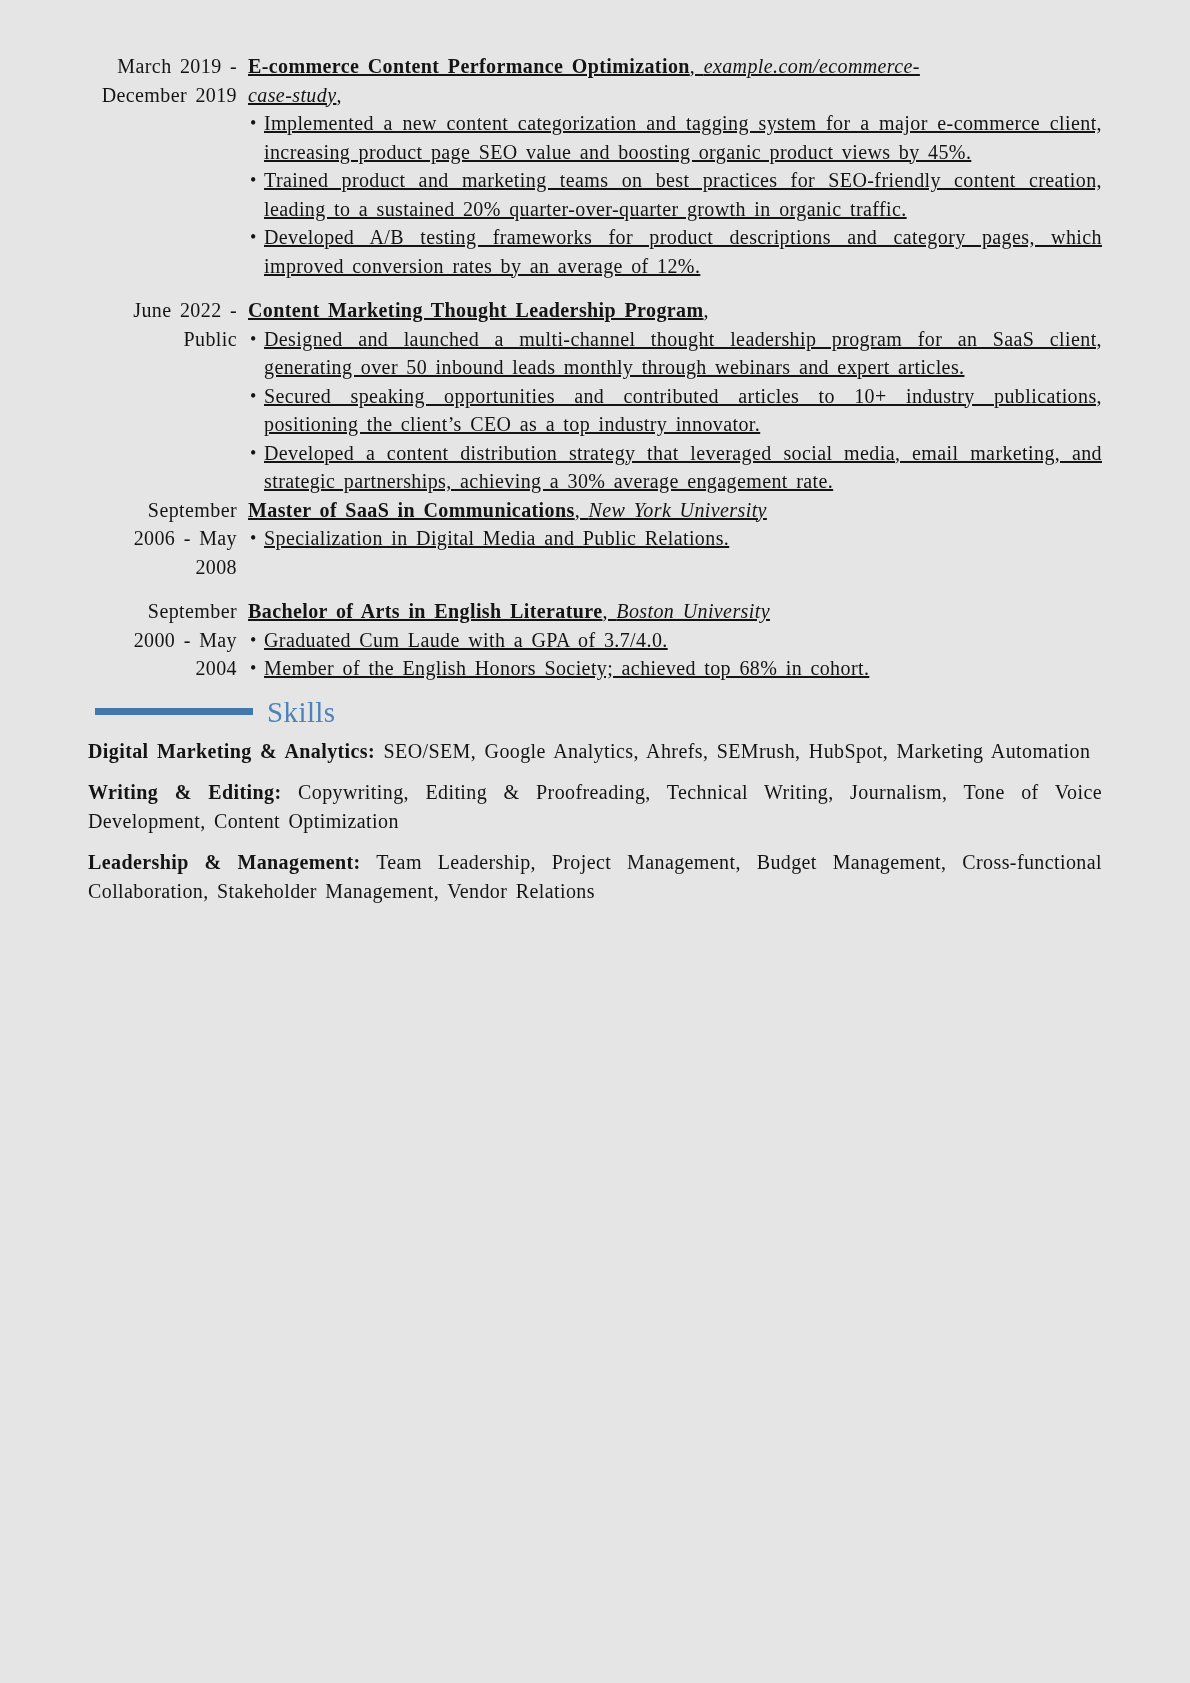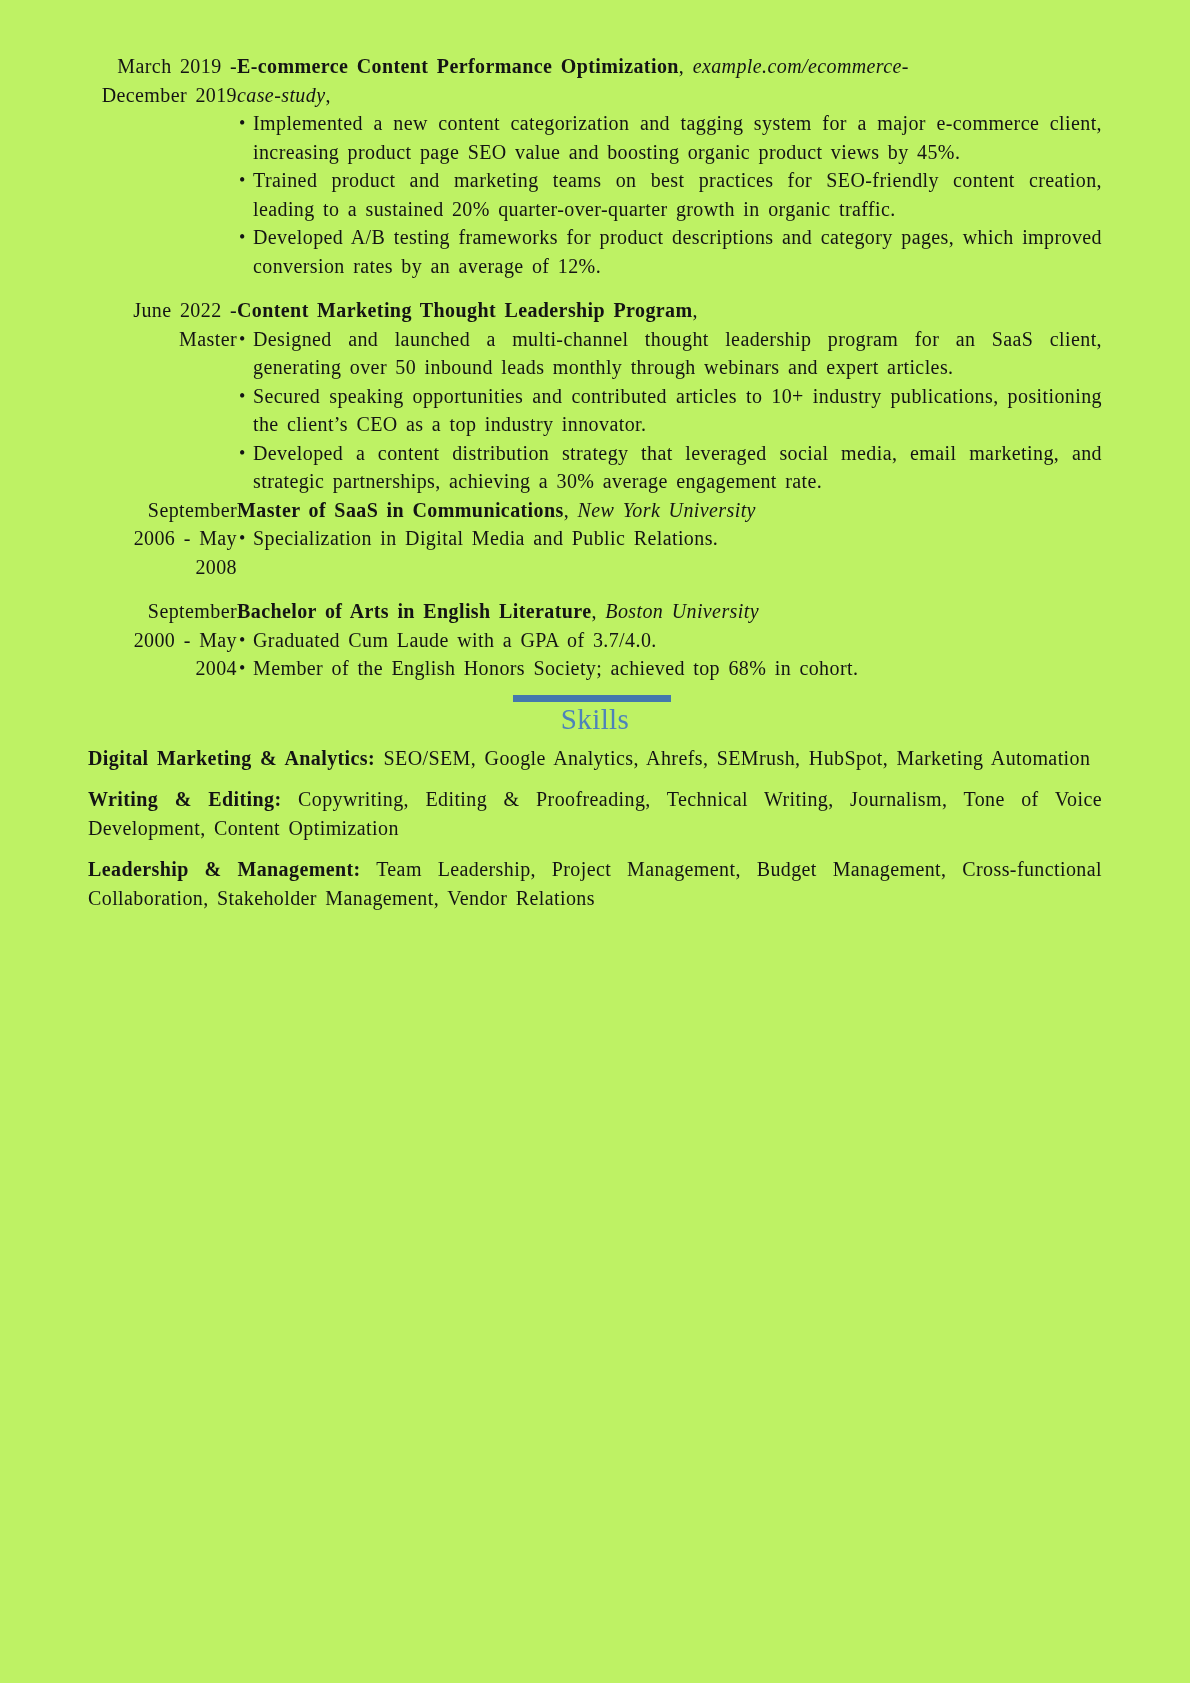--- a/index.html
+++ b/index.html
@@ -2,50 +2,50 @@
 <html lang="en" style="--bar-color: #4478ad; --accent-color: #4d82ba;"><head>
 <meta charset="utf-8">
 <style>
   * { margin:0; padding:0; box-sizing:border-box; }
   html, body { background:#ffffff; }
   body { width:1190px; }
   .page {
     position:relative;
     width:1190px; height:1683px;
     padding:52px 88px 0 88px;
-    background:#bef264;
+    background:#e5e5e5;
     color:#141414;
     font-family:"Liberation Serif","DejaVu Serif",serif;
     font-size:20px;
     line-height:28.5px;
     letter-spacing:0.4px;
     word-spacing:3px;
     overflow:hidden;
   }
   .row { display:flex; align-items:flex-start; }
   .entry + .entry { margin-top:16px; }
   .date-col { flex:0 0 149px; width:149px; text-align:right; }
-  .main-col { flex:1 1 auto; min-width:0; }
+  .main-col { flex:1 1 auto; margin-left:11px; min-width:0;text-decoration:underline; }
   .t-bold { font-weight:bold; }
   .t-italic { font-style:italic; }
   .entry-title { text-align:left; }
   .hl-list { list-style:none; }
   .hl-list li {
     position:relative;
     padding-left:16px;
     text-align:justify;
   }
   .hl-list li::before {
     content:"\2022";
     position:absolute;
     left:2px; top:0;
     font-size:0.9em;
   }
   .section-head { display:flex; align-items:center; margin:16px 0 8px 0; }
-  .section-head.skills-head { margin-top:12px;flex-direction:column; }
+  .section-head.skills-head { margin-top:12px; }
   .section-bar {
     flex:0 0 auto;
     width:158px; height:7px;
     margin-left:7px; margin-right:14px;
     background:var(--bar-color,#4478ad);
   }
   .section-title {
     font-size:29px;
     line-height:34px;
     font-weight:normal;
@@ -73,21 +73,21 @@
           <li>Implemented a new content categorization and tagging system for a major e-commerce client, increasing product page SEO value and boosting organic product views by 45%.</li>
           <li>Trained product and marketing teams on best practices for SEO-friendly content creation, leading to a sustained 20% quarter-over-quarter growth in organic traffic.</li>
           <li>Developed A/B testing frameworks for product descriptions and category pages, which improved conversion rates by an average of 12%.</li>
         </ul>
       </div>
     </div>
 
     <div class="entry row">
       <div class="date-col">
         <div>June 2022 -</div>
-        <div>Master</div>
+        <div>Public</div>
       </div>
       <div class="main-col">
         <div class="entry-title"><span class="t-bold">Content Marketing Thought Leadership Program</span><span>,</span></div>
         <ul class="hl-list">
           <li>Designed and launched a multi-channel thought leadership program for an SaaS client, generating over 50 inbound leads monthly through webinars and expert articles.</li>
           <li>Secured speaking opportunities and contributed articles to 10+ industry publications, positioning the client’s CEO as a top industry innovator.</li>
           <li>Developed a content distribution strategy that leveraged social media, email marketing, and strategic partnerships, achieving a 30% average engagement rate.</li>
         </ul>
       </div>
     </div>

